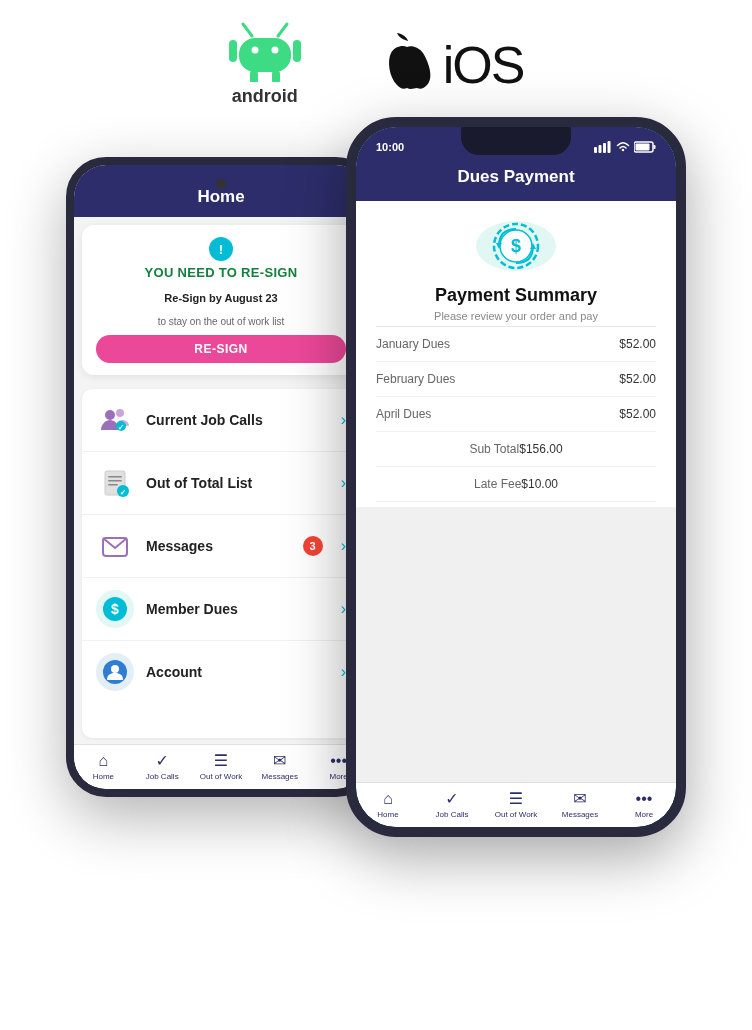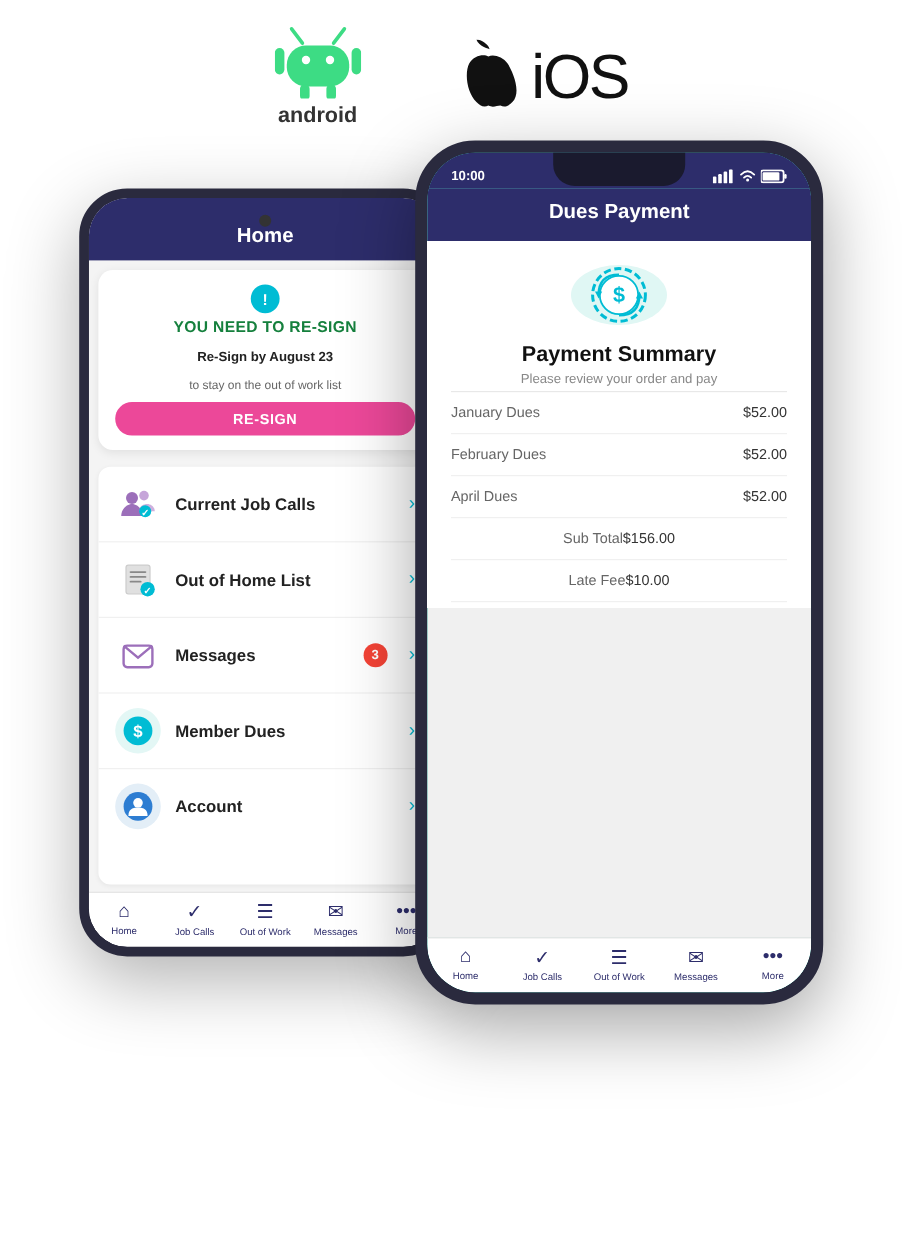--- a/index.html
+++ b/index.html
@@ -432,21 +432,21 @@
           <div class="menu-icon-circle">
             <svg width="32" height="32" viewBox="0 0 32 32">
               <rect x="6" y="4" width="20" height="24" rx="2" fill="#e0e0e0" stroke="#ccc" stroke-width="1"></rect>
               <rect x="9" y="9" width="14" height="1.5" rx="1" fill="#888"></rect>
               <rect x="9" y="13" width="14" height="1.5" rx="1" fill="#888"></rect>
               <rect x="9" y="17" width="10" height="1.5" rx="1" fill="#888"></rect>
               <circle cx="24" cy="24" r="6" fill="#00bcd4"></circle>
               <text x="24" y="28" text-anchor="middle" font-size="8" fill="white" font-weight="bold">✓</text>
             </svg>
           </div>
-          <span class="menu-item-text">Out of Home List</span>
+          <span class="menu-item-text">Out of Total List</span>
           <span class="menu-chevron">›</span>
         </div>
 
         <div class="menu-item">
           <div class="menu-icon-circle">
             <svg width="32" height="32" viewBox="0 0 32 32">
               <rect x="4" y="8" width="24" height="18" rx="3" fill="none" stroke="#9c6fba" stroke-width="2"></rect>
               <polyline points="4,8 16,18 28,8" fill="none" stroke="#9c6fba" stroke-width="2"></polyline>
             </svg>
           </div>

